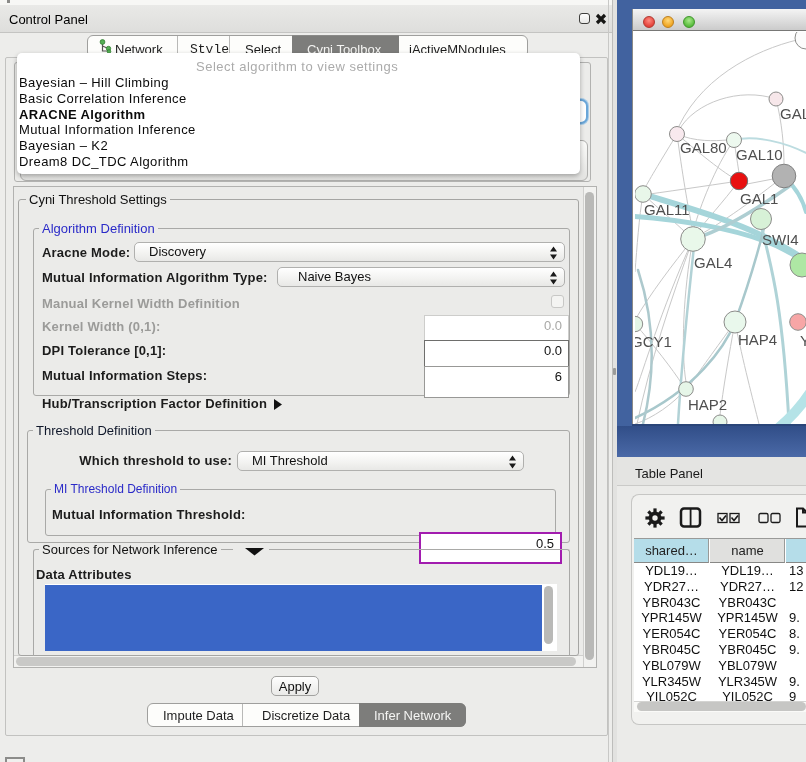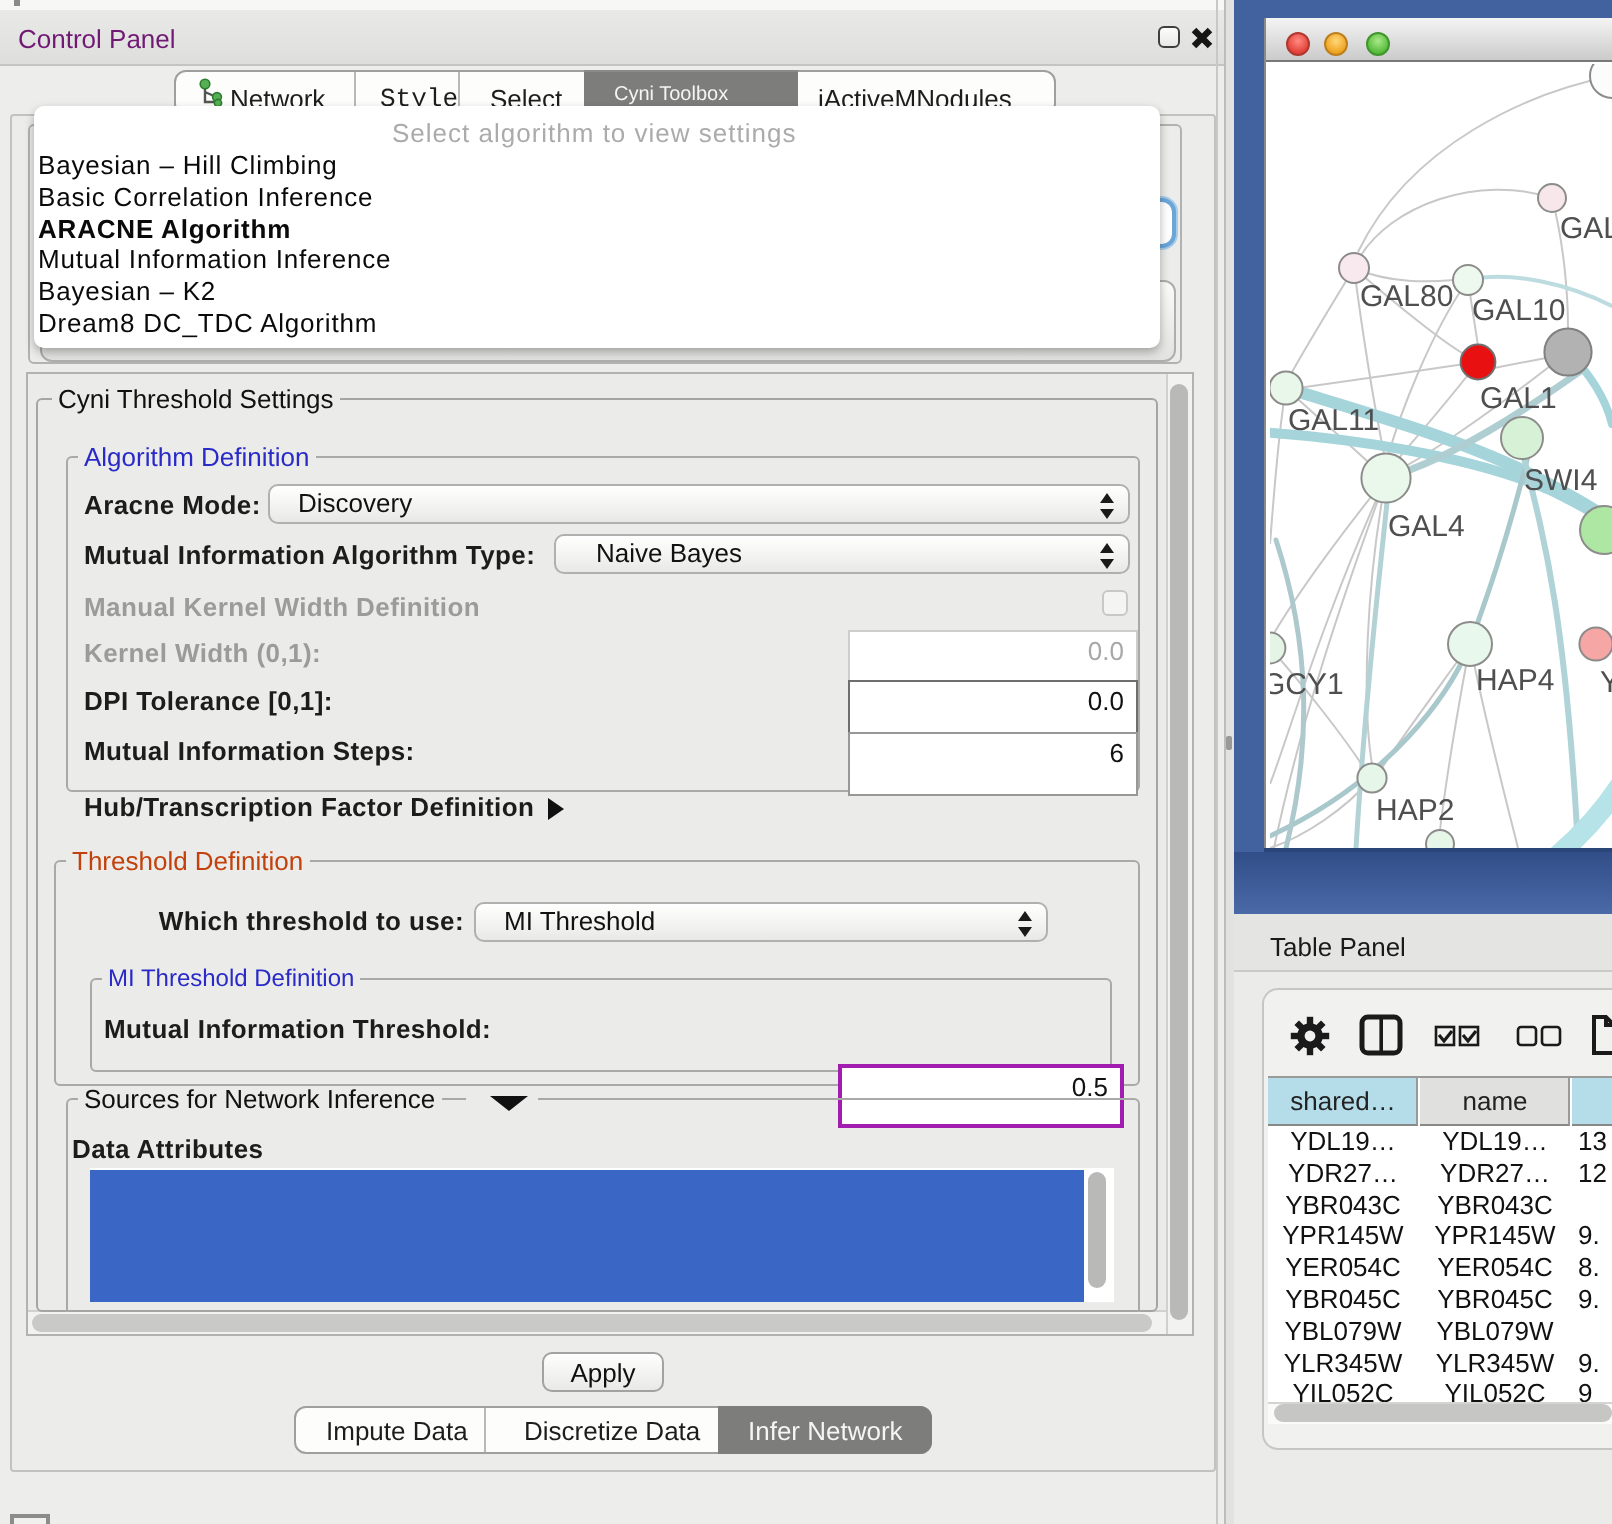--- a/index.html
+++ b/index.html
@@ -23,34 +23,34 @@
 </style>
 </head>
 <body>
 
 <div class="abs" style="left:0;top:0;width:617px;height:762px;background:#ededeb;"></div>
 
 <div class="abs" style="left:0;top:0;width:617px;height:5px;background:#f7f7f5;"></div>
 <div class="abs" style="left:7px;top:0;width:3px;height:3px;background:#8a8a88;"></div>
 
 <div class="abs" style="left:0;top:5px;width:617px;height:28px;background:linear-gradient(#e9e9e7,#dededc);border-bottom:1px solid #c4c4c2;"></div>
-<div class="abs" style="left:9px;top:12px;font-size:13px;color:#701a75;">Control Panel</div>
+<div class="abs" style="left:9px;top:12px;font-size:13px;color:#000000;">Control Panel</div>
 <div class="abs" style="left:579px;top:13px;width:11px;height:11px;border:1.5px solid #3f3f3d;border-radius:3px;background:linear-gradient(#fdfdfd,#e8e8e6);"></div>
 <svg class="abs" style="left:595px;top:13px;" width="12" height="12">
     <path d="M2 2 L10 10 M10 2 L2 10" stroke="#161614" stroke-width="3.2"></path>
   </svg>
 
 <div class="abs" style="left:87px;top:35px;width:441px;height:23px;background:#fdfdfb;border:1px solid #9f9f9d;border-radius:6px;"></div>
 <div class="abs" style="left:177px;top:36px;width:1px;height:21px;background:#b9b9b7;"></div>
 <div class="abs" style="left:229px;top:36px;width:1px;height:21px;background:#b9b9b7;"></div>
 <div class="abs" style="left:292px;top:35px;width:107px;height:23px;background:#7d7d7b;border-top:1px solid #8a8a88;"></div>
 <div class="abs" style="left:115px;top:42px;font-size:13px;color:#1d1d1d;">Network</div>
 <div class="abs" style="left:190px;top:42px;font-size:13px;color:#1d1d1d;font-family:Liberation Mono, monospace;">Style</div>
 <div class="abs" style="left:245px;top:42px;font-size:13px;color:#1d1d1d;">Select</div>
-<div class="abs" style="left:307px;top:42px;font-size:10px;color:#f5f5f3;">Cyni Toolbox</div>
+<div class="abs" style="left:307px;top:42px;font-size:13px;color:#f5f5f3;">Cyni Toolbox</div>
 <div class="abs" style="left:409px;top:42px;font-size:13px;color:#1d1d1d;">jActiveMNodules</div>
 
 <svg class="abs" style="left:99px;top:39px;" width="14" height="16" viewBox="0 0 14 16">
   <path d="M3.5 4 L3.5 12 L9 12 M3.5 7 L8 9" stroke="#555553" stroke-width="1.2" fill="none"></path>
   <circle cx="3.5" cy="3" r="2.4" fill="#55b055" stroke="#2e7d2e" stroke-width="0.8"></circle>
   <circle cx="9.5" cy="9.5" r="2.2" fill="#55b055" stroke="#2e7d2e" stroke-width="0.8"></circle>
   <circle cx="10" cy="12.5" r="1.8" fill="#55b055" stroke="#2e7d2e" stroke-width="0.8"></circle>
 </svg>
 
 <div class="abs" style="left:5px;top:57px;width:603px;height:679px;border:1px solid #c2c2c0;border-radius:2px;background:#ececea;"></div>
@@ -96,21 +96,21 @@
 
 <div class="lbl abs" style="left:42px;top:368px;">Mutual Information Steps:</div>
 <div class="tf" style="left:424px;top:366px;width:145px;border:1px solid #989896;">6</div>
 
 <div class="lbl abs" style="left:42px;top:396px;">Hub/Transcription Factor Definition</div>
 <svg class="abs" style="left:272px;top:398px;" width="12" height="13">
     <path d="M2 1 L10 6.5 L2 12 Z" fill="#111"></path>
   </svg>
 
 <div class="grp" style="left:27px;top:430px;width:543px;height:113px;"></div>
-<div class="grpt" style="left:33px;top:424px;color:#c2410c;">Threshold Definition</div>
+<div class="grpt" style="left:33px;top:424px;color:#0f172a;">Threshold Definition</div>
 
 <div class="lbl abs" style="left:40px;top:453px;width:192px;text-align:right;">Which threshold to use:</div>
 <div class="combo" style="left:237px;top:451px;width:287px;">MI Threshold<svg class="ar" width="9" height="14">
       <path d="M4.5 0.5 L8 5.5 L1 5.5 Z M4.5 13.5 L1 8.5 L8 8.5 Z" fill="#1a1a1a"></path>
     </svg></div>
 
 <div class="grp" style="left:45px;top:489px;width:511px;height:47px;"></div>
 <div class="grpt" style="left:51px;top:483px;color:#2a2ac8;font-size:12px;">MI Threshold Definition</div>
 <div class="lbl abs" style="left:52px;top:507px;">Mutual Information Threshold:</div>
 <div class="tf" style="left:419px;top:532px;width:143px;border:2px solid #a21caf;">0.5</div>
@@ -120,21 +120,21 @@
 <svg class="abs" style="left:233px;top:546px;background:#ebebe9;" width="36" height="11">
     <path d="M12 2 L31 2 L21.5 9.5 Z" fill="#111"></path>
   </svg>
 <div class="lbl abs" style="left:36px;top:567px;">Data Attributes</div>
 
 <div class="abs" style="left:45px;top:584px;width:512px;height:67px;background:#fff;overflow:hidden;">
   <div style="position:absolute;left:0;top:1px;width:497px;height:66px;background:#3a66c6;"></div>
   <div style="position:absolute;left:499px;top:2px;width:9px;height:58px;background:#b9b9b7;border-radius:5px;"></div>
 </div>
 
-<div class="abs" style="left:271px;top:676px;width:61px;height:20px;border:1px solid #a2a2a0;border-radius:5px;background:linear-gradient(#fefefe,#e9e9e7);font-size:13px;color:#111;text-align:center;line-height:19px;">Apply</div>
+<div class="abs" style="left:271px;top:676px;width:48px;height:20px;border:1px solid #a2a2a0;border-radius:5px;background:linear-gradient(#fefefe,#e9e9e7);font-size:13px;color:#111;text-align:center;line-height:19px;">Apply</div>
 
 <div class="abs" style="left:147px;top:703px;width:319px;height:24px;background:#fdfdfb;border:1px solid #9f9f9d;border-radius:6px;"></div>
 <div class="abs" style="left:242px;top:704px;width:1px;height:22px;background:#b9b9b7;"></div>
 <div class="abs" style="left:359px;top:703px;width:107px;height:24px;background:#7d7d7b;border-radius:0 6px 6px 0;"></div>
 <div class="abs" style="left:163px;top:708px;font-size:13px;color:#1d1d1d;">Impute Data</div>
 <div class="abs" style="left:262px;top:708px;font-size:13px;color:#1d1d1d;">Discretize Data</div>
 <div class="abs" style="left:374px;top:708px;font-size:13px;color:#f5f5f3;">Infer Network</div>
 
 <div class="abs" style="left:5px;top:757px;width:20px;height:10px;border:2px solid #8c8c8a;background:#f0f0ee;"></div>
 

